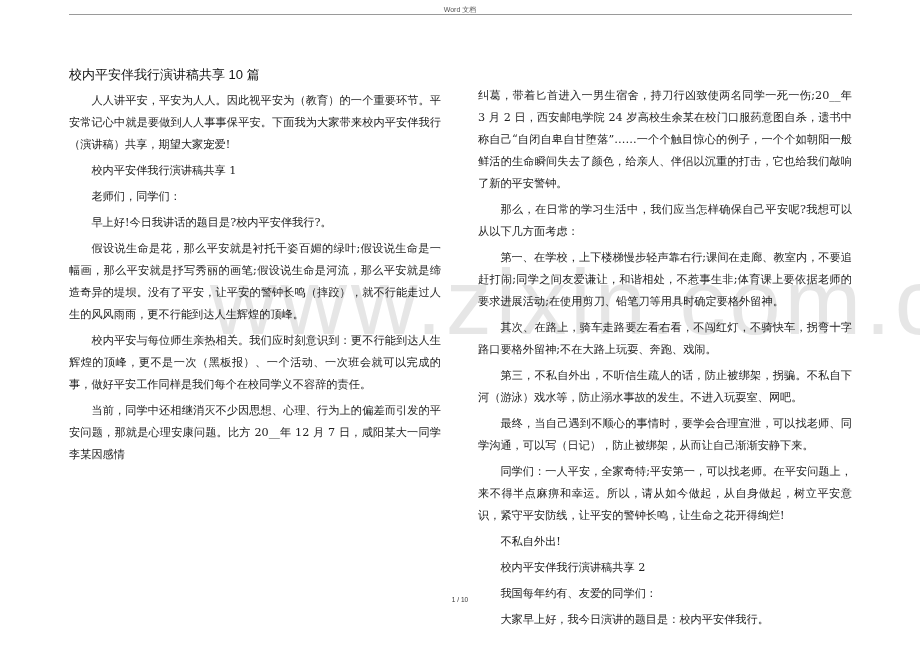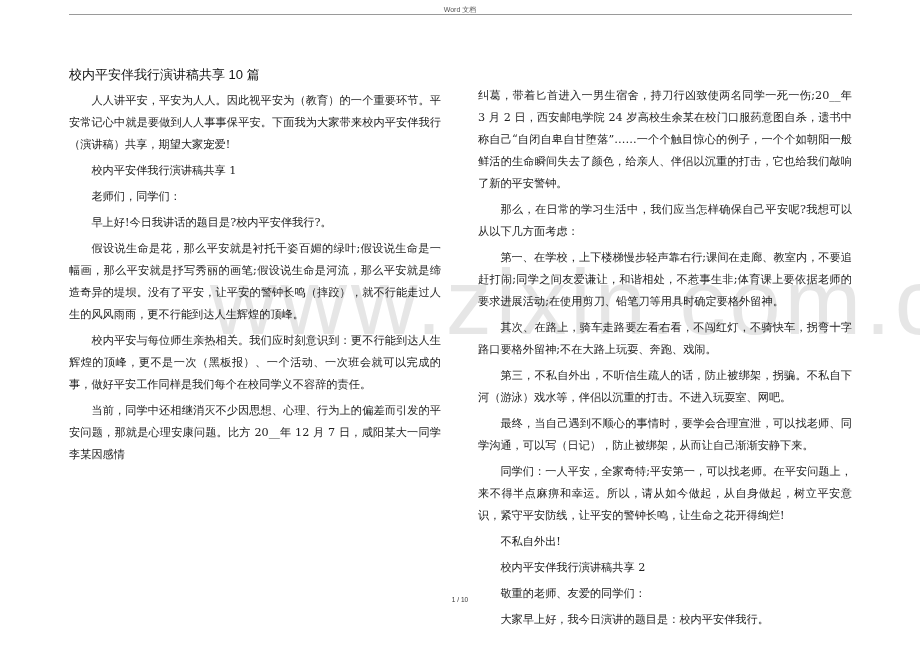--- a/index.html
+++ b/index.html
@@ -61,22 +61,22 @@
   <p class="indent">假设说生命是花，那么平安就是衬托千姿百媚的绿叶;假设说生命是一幅画，那么平安就是抒写秀丽的画笔;假设说生命是河流，那么平安就是缔造奇异的堤坝。没有了平安，让平安的警钟长鸣（摔跤），就不行能走过人生的风风雨雨，更不行能到达人生辉煌的顶峰。</p>
   <p class="indent">校内平安与每位师生亲热相关。我们应时刻意识到：更不行能到达人生辉煌的顶峰，更不是一次（黑板报）、一个活动、一次班会就可以完成的事，做好平安工作同样是我们每个在校同学义不容辞的责任。</p>
   <p class="indent">当前，同学中还相继消灭不少因思想、心理、行为上的偏差而引发的平安问题，那就是心理安康问题。比方 20__年 12 月 7 日，咸阳某大一同学李某因感情</p>
 </div>
 
 <div class="col col-right">
   <p class="noindent">纠葛，带着匕首进入一男生宿舍，持刀行凶致使两名同学一死一伤;20__年 3 月 2 日，西安邮电学院 24 岁高校生余某在校门口服药意图自杀，遗书中称自己“自闭自卑自甘堕落”……一个个触目惊心的例子，一个个如朝阳一般鲜活的生命瞬间失去了颜色，给亲人、伴侣以沉重的打击，它也给我们敲响了新的平安警钟。</p>
   <p class="indent">那么，在日常的学习生活中，我们应当怎样确保自己平安呢?我想可以从以下几方面考虑：</p>
   <p class="indent">第一、在学校，上下楼梯慢步轻声靠右行;课间在走廊、教室内，不要追赶打闹;同学之间友爱谦让，和谐相处，不惹事生非;体育课上要依据老师的要求进展活动;在使用剪刀、铅笔刀等用具时确定要格外留神。</p>
   <p class="indent">其次、在路上，骑车走路要左看右看，不闯红灯，不骑快车，拐弯十字路口要格外留神;不在大路上玩耍、奔跑、戏闹。</p>
-  <p class="indent">第三，不私自外出，不听信生疏人的话，防止被绑架，拐骗。不私自下河（游泳）戏水等，伴侣以沉重的打击。不进入玩耍室、网吧。</p>
+  <p class="indent">第三，不私自外出，不听信生疏人的话，防止被绑架，拐骗。不私自下河（游泳）戏水等，防止溺水事故的发生。不进入玩耍室、网吧。</p>
   <p class="indent">最终，当自己遇到不顺心的事情时，要学会合理宣泄，可以找老师、同学沟通，可以写（日记），防止被绑架，从而让自己渐渐安静下来。</p>
   <p class="indent">同学们：一人平安，全家奇特;平安第一，可以找老师。在平安问题上，来不得半点麻痹和幸运。所以，请从如今做起，从自身做起，树立平安意识，紧守平安防线，让平安的警钟长鸣，让生命之花开得绚烂!</p>
   <p class="sub">不私自外出!</p>
   <p class="sub">校内平安伴我行演讲稿共享 2</p>
-  <p class="sub">敬重的老师、友爱的同学们：</p>
+  <p class="sub">我国每年约有、友爱的同学们：</p>
   <p class="sub">大家早上好，我今日演讲的题目是：校内平安伴我行。</p>
 </div>
 
 <div class="footer-page">1 / 10</div>
 
 </body></html>

